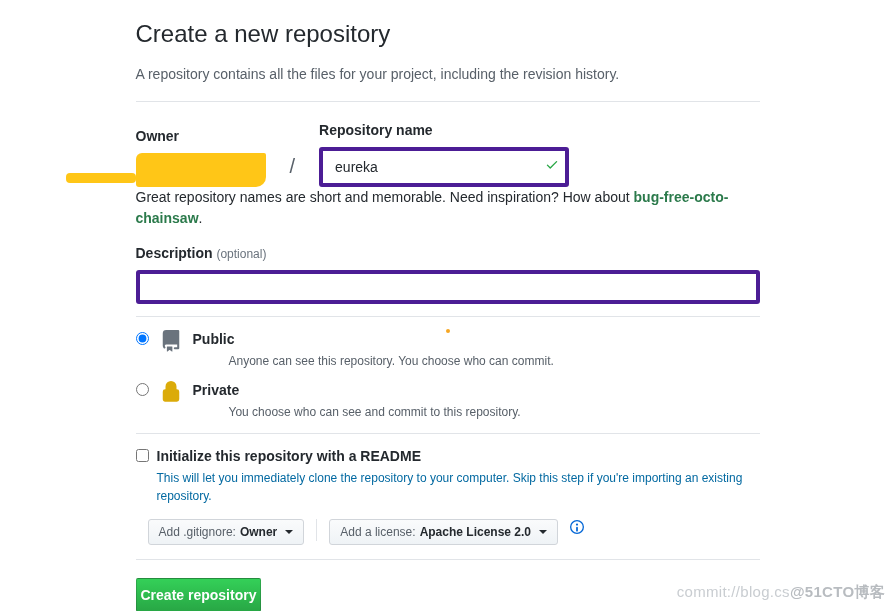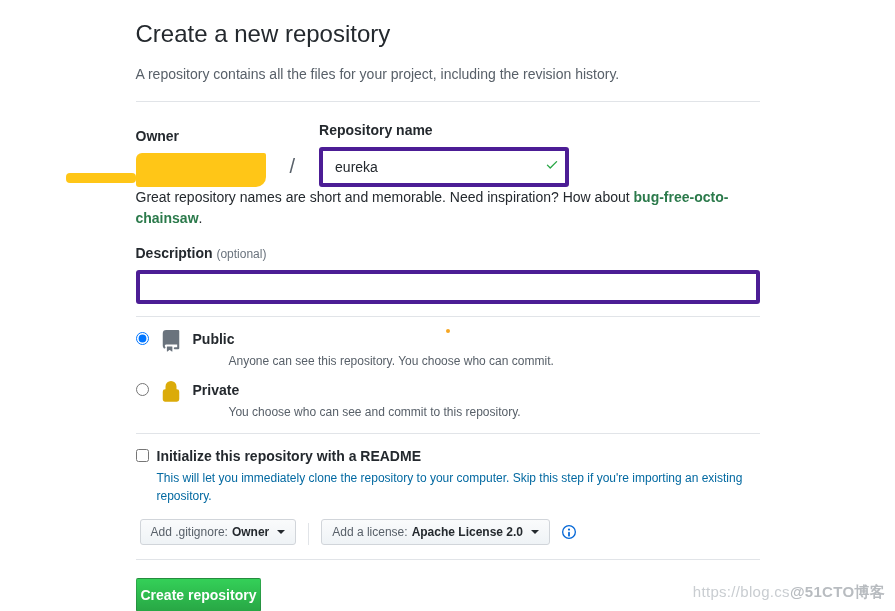--- a/index.html
+++ b/index.html
@@ -126,23 +126,23 @@
       display: flex;
       align-items: flex-start;
       gap: 8px;
       margin-top: 6px;
     }
     .readme-row input[type=checkbox] { margin-top: 3px; }
     .readme-text strong { font-size: 14px; font-weight: 600; }
     .readme-text .sub { color: #0369a1; font-size: 12px; margin-top: 2px; }
     .dropdown-row {
       display: flex;
-      align-items: flex-end;
+      align-items: flex-start;
       gap: 12px;
-      margin: 14px 4px;
+      margin: 14px 12px;
     }
     .btn-select {
       font-size: 12px;
       padding: 5px 10px;
       border: 1px solid #d1d5da;
       border-radius: 3px;
       background: linear-gradient(#fafbfc, #eff3f6);
       color: #586069;
       cursor: pointer;
       display: inline-flex;
@@ -288,14 +288,14 @@
         </svg>
     </span>
   </div>
 
   <hr class="rule-thin">
 
   <button class="btn-primary">Create repository</button>
 </div>
 
 <div class="watermark">
-  <span>https://blog.cs</span><span class="strong">@51CTO博客</span>
+  <span>commit://blog.cs</span><span class="strong">@51CTO博客</span>
 </div>
 
 </body></html>

